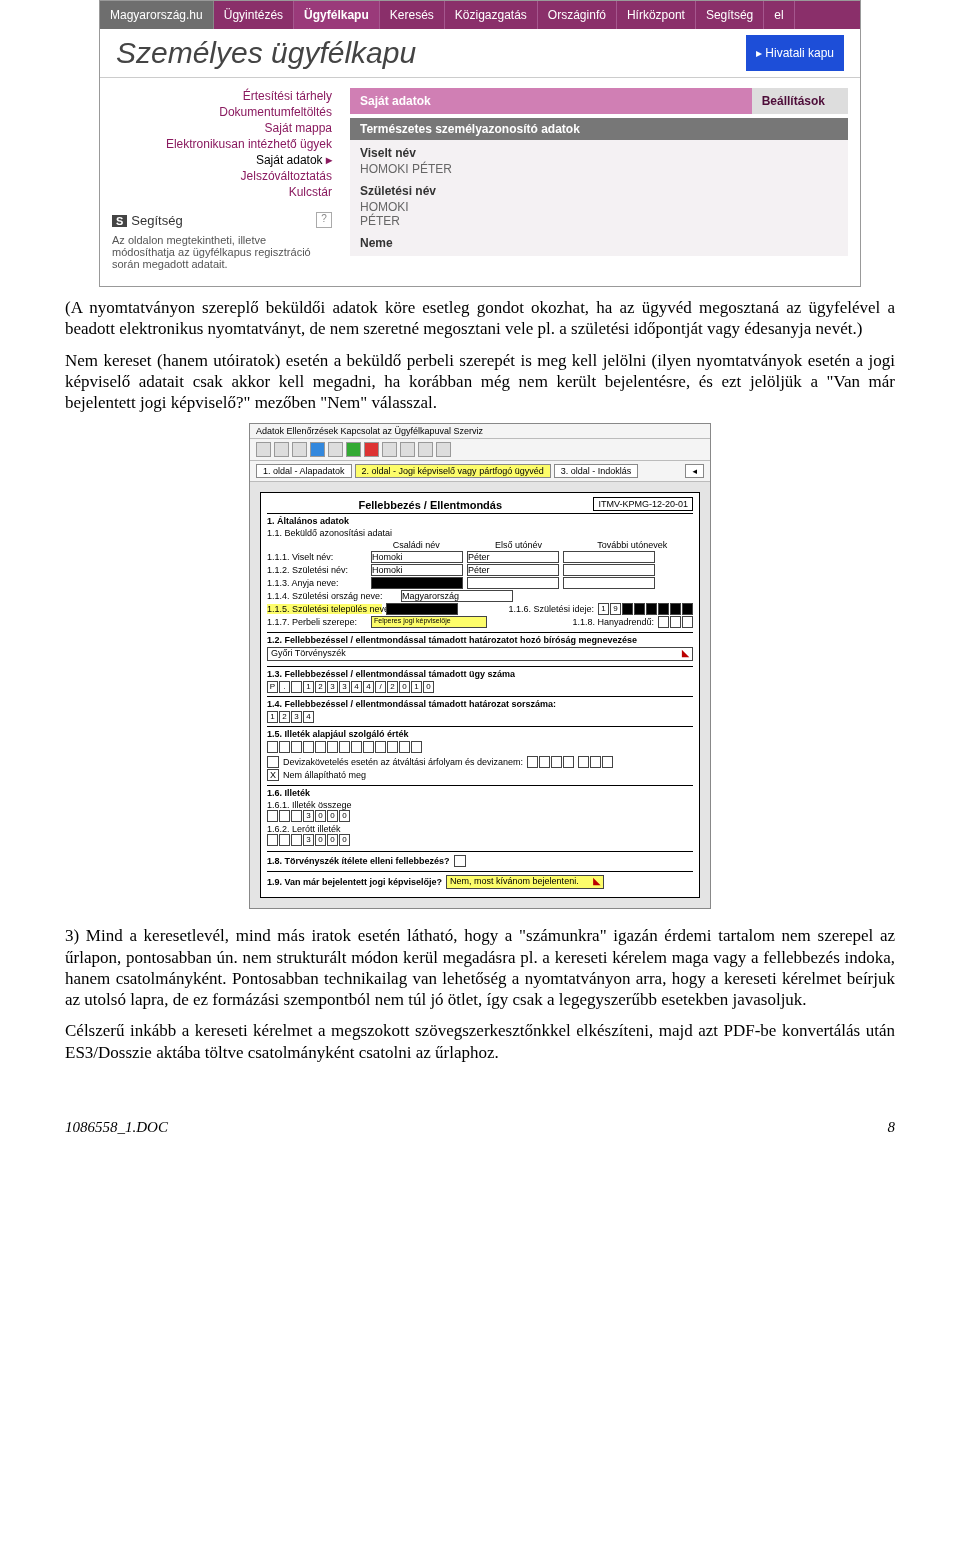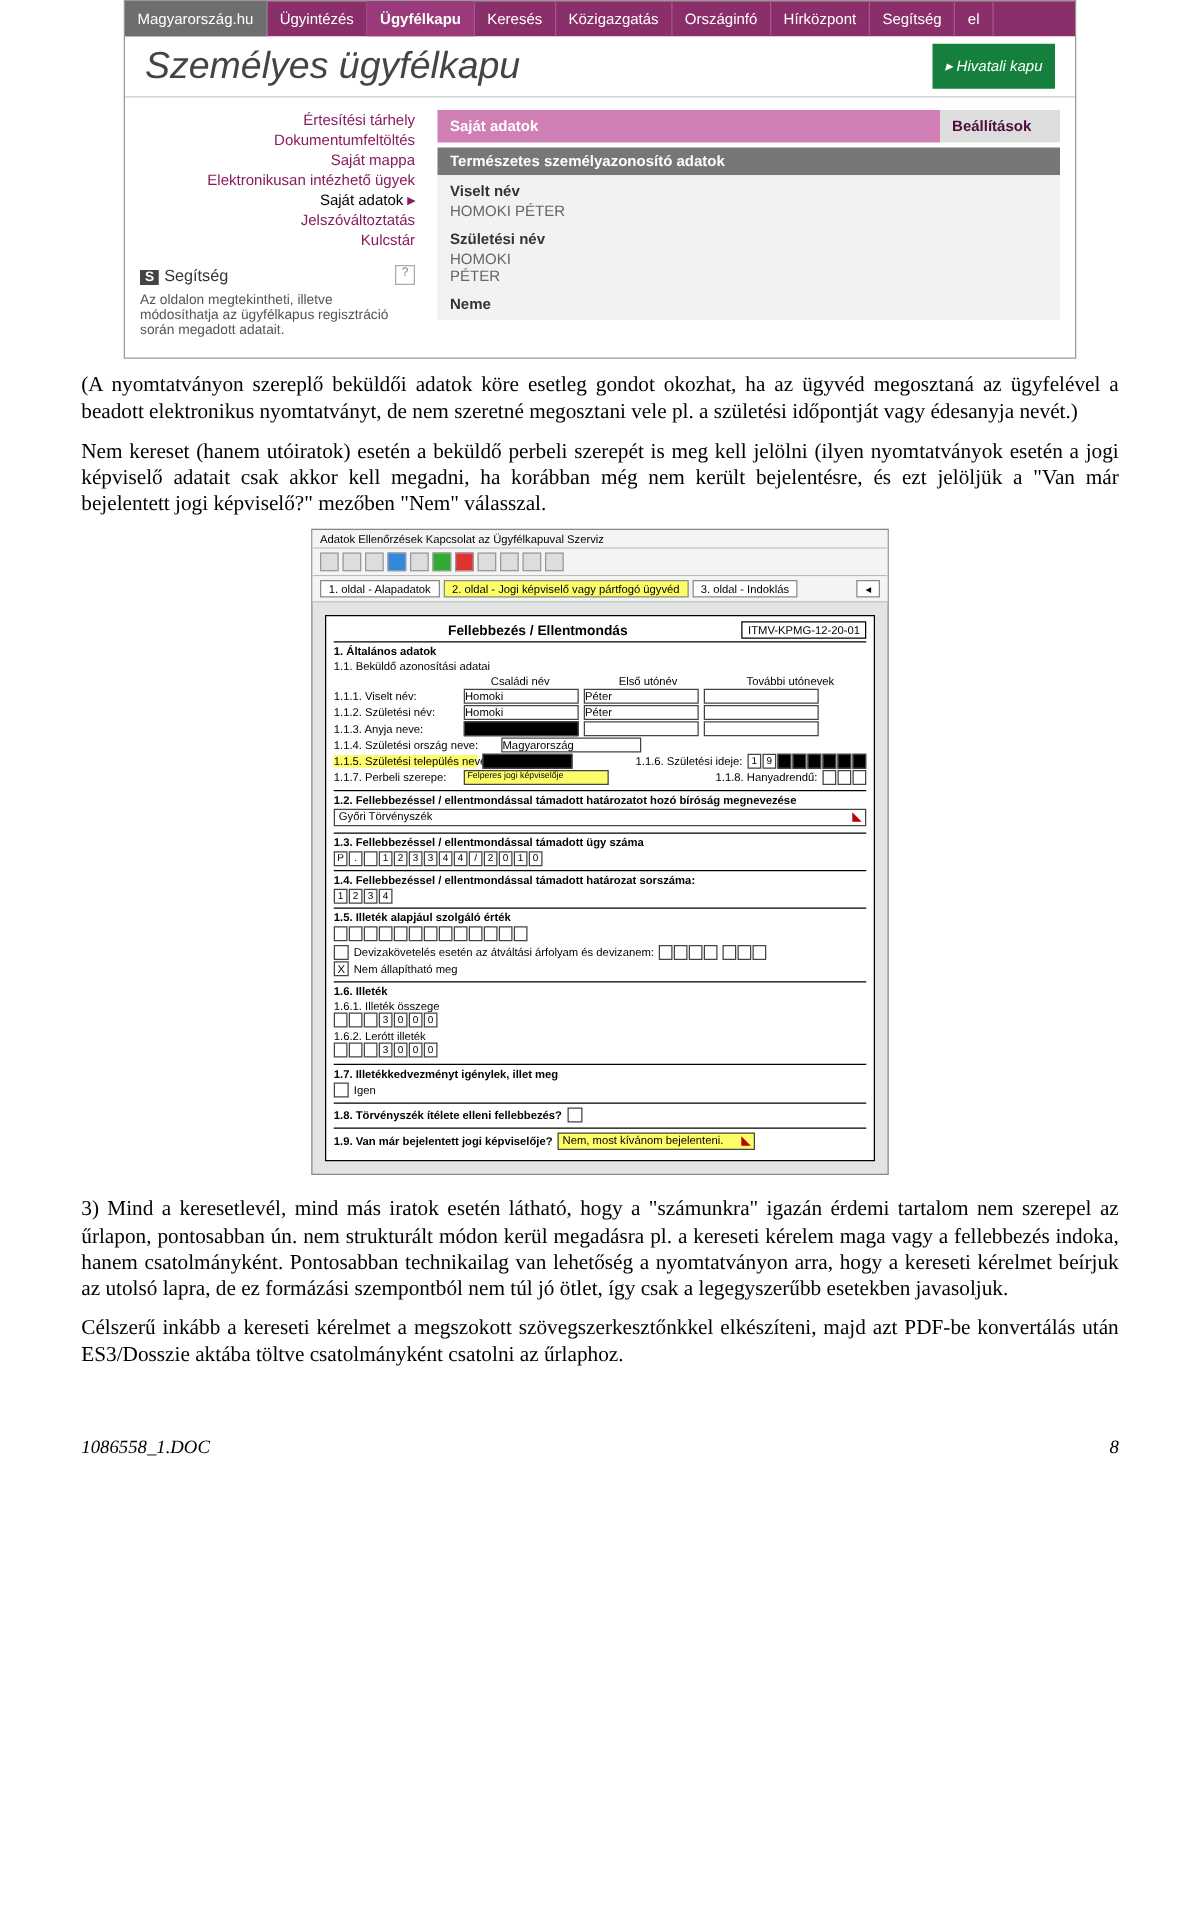--- a/index.html
+++ b/index.html
@@ -46,24 +46,23 @@
     padding: 6px 16px 6px 16px;
     border-bottom: 1px solid #ccc;
   }
   .shot1 .titlebar .title {
     flex: 1;
     font-size: 30px;
     color: #444;
   }
   .shot1 .titlebar .hivatali {
     color:#fff;
-    background:#15803d;
+    background:#1d4ed8;
     padding:11px 10px;
     font-size:12px;
-    font-style:italic;
   }
   .shot1 .body {
     display: flex;
     padding: 10px 12px 14px 12px;
     gap: 18px;
   }
   .shot1 .leftmenu {
     width: 220px;
     text-align: right;
     color: #8a1a5f;
@@ -390,27 +389,20 @@
               <span class="b"></span>
               <span class="b"></span>
               <span class="b"></span>
               <span class="b">3</span>
               <span class="b">0</span>
               <span class="b">0</span>
               <span class="b">0</span>
             </div>
         </div>
         <div class="sec">
-          <div class="h">1.7. Illetékkedvezményt igénylek, illet meg</div>
-          <div class="row">
-            <span class="chk"></span>
-            <span>Igen</span>
-          </div>
-        </div>
-        <div class="sec">
           <div class="row">
             <span class="h" style="margin:0;">1.8. Törvényszék ítélete elleni fellebbezés?</span>
             <span class="chk"></span>
           </div>
         </div>
         <div class="sec">
           <div class="row">
             <span class="h" style="margin:0;">1.9. Van már bejelentett jogi képviselője?</span>
             <span class="inp hl2" style="width:150px;height:12px;padding:0 3px;"><span>Nem, most kívánom bejelenteni.</span><span class="redtri" style="float:right;">◣</span></span>
           </div>

